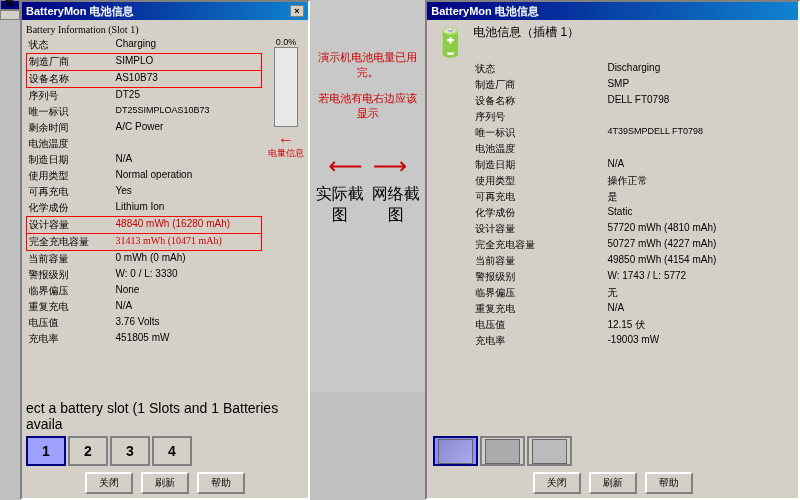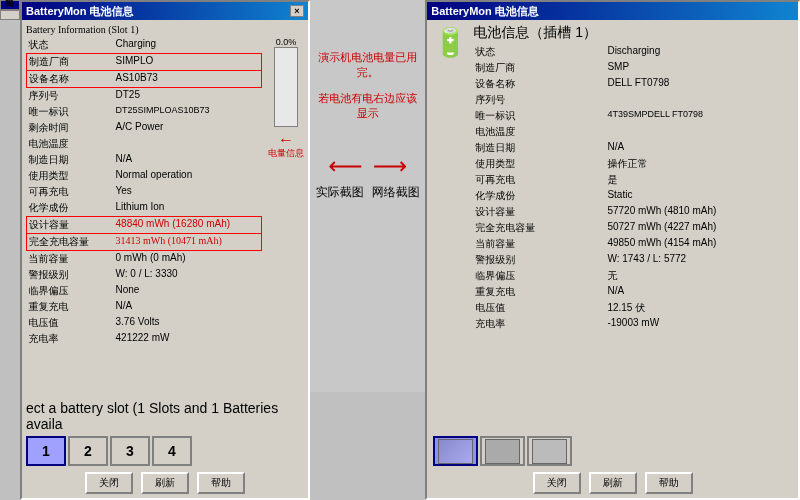--- a/index.html
+++ b/index.html
@@ -179,21 +179,21 @@
       font-size: 24px;
     }
 
     .labels-row {
       display: flex;
       gap: 6px;
       margin-top: 4px;
     }
 
     .label-text {
-      font-size: 12px;
+      font-size: 16px;
       color: #000;
       text-align: center;
       width: 50px;
     }
 
     
     .right-panel {
       width: 390px;
       height: 500px;
       background: #d4d0c8;
@@ -226,23 +226,23 @@
 
     .battery-icon {
       font-size: 28px;
     }
 
     .right-info-area {
       flex: 1;
     }
 
     .right-info-label {
-      font-size: 14px;
-      color: #000;
-      margin-bottom: 2px;
+      font-size: 12px;
+      color: #000;
+      margin-bottom: 20px;
     }
 
     .right-table {
       width: 100%;
       border-collapse: collapse;
     }
 
     .right-table td {
       font-size: 10px;
       padding: 1px 2px;
@@ -409,21 +409,21 @@
             <tr>
               <td>重复充电</td>
               <td>N/A</td>
             </tr>
             <tr>
               <td>电压值</td>
               <td>3.76 Volts</td>
             </tr>
             <tr>
               <td>充电率</td>
-              <td>421222 mW</td>
+              <td>451805 mW</td>
             </tr>
           </tbody>
             </table>
         </div>
 
         <div style="display:flex; flex-direction:column; align-items:center; margin-left:6px; margin-top:0;">
           <div style="font-size:9px; color:#000;">0.0%</div>
           <div style="width:24px; height:80px; border:1px solid #808080; background:#e8e8e8; display:flex; flex-direction:column; justify-content:flex-end;">
             <div style="width:100%; height:0%; background:#00aa00;"></div>
           </div>

